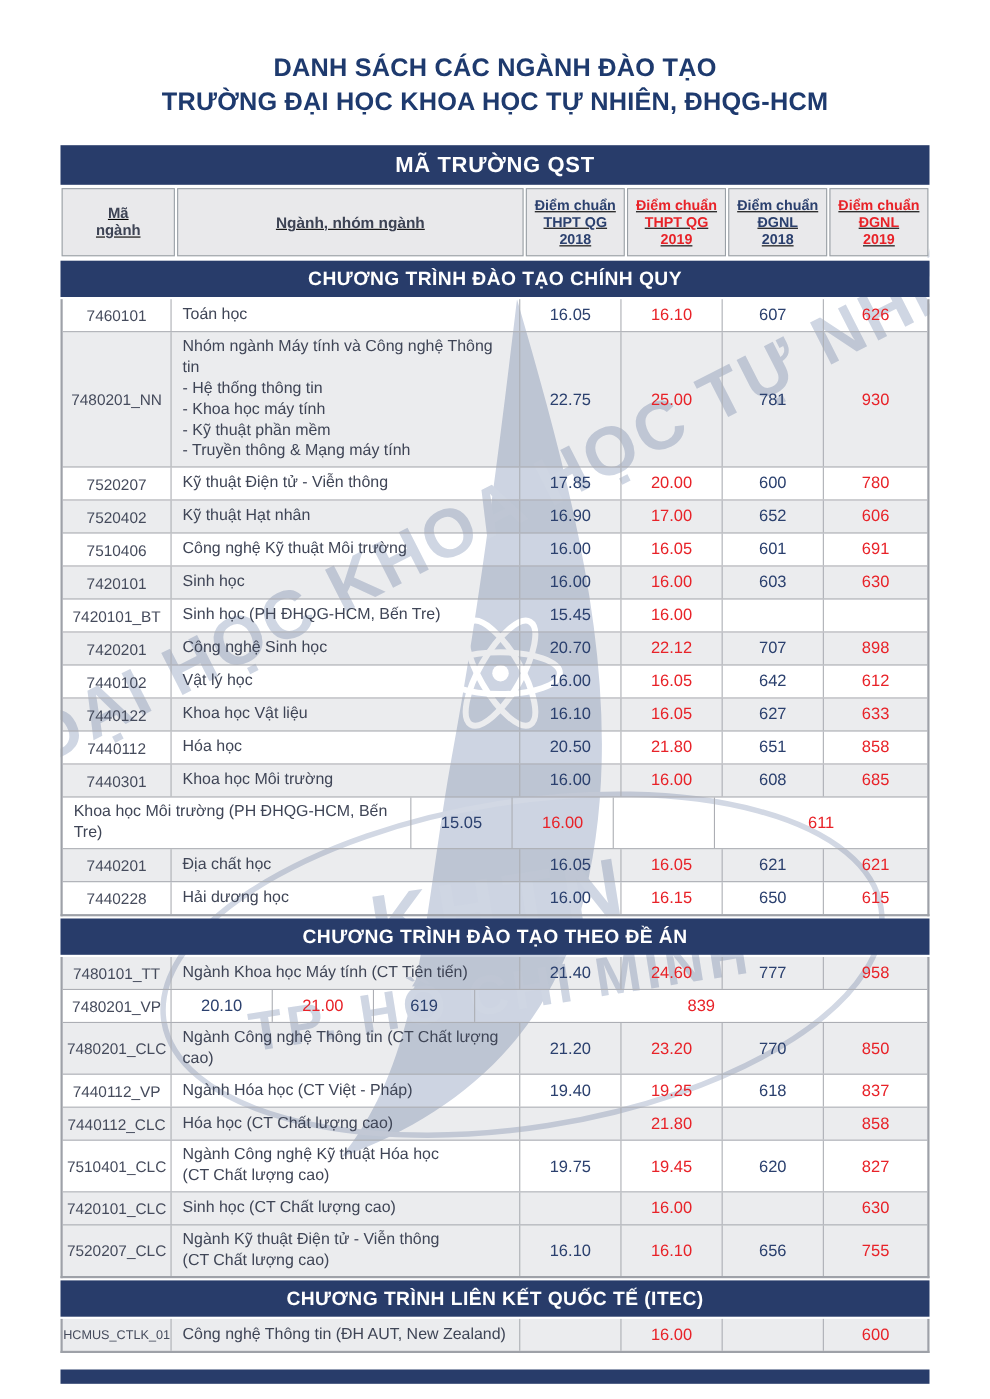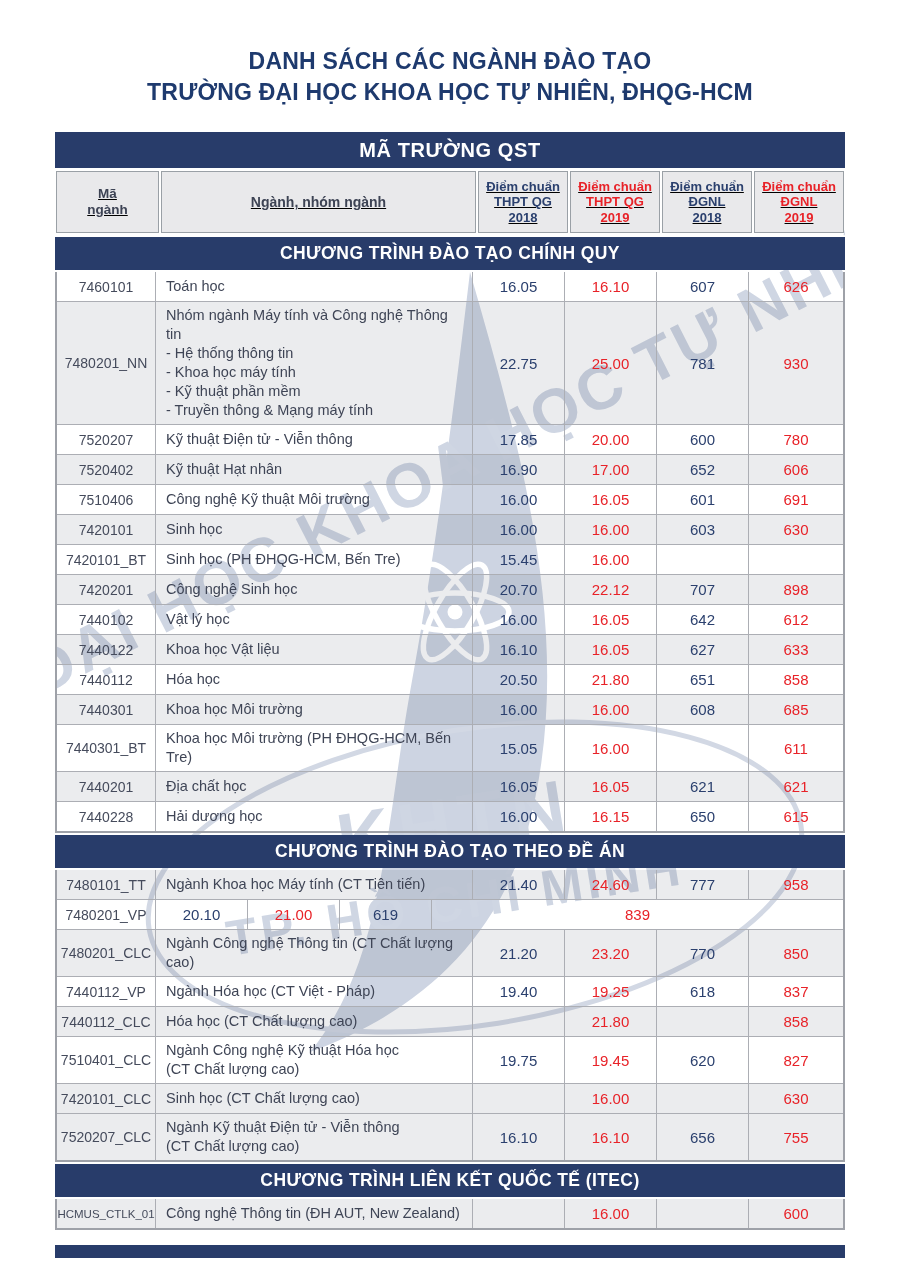--- a/index.html
+++ b/index.html
@@ -271,21 +271,20 @@
     <div class="cell name">
             <div>Khoa học Môi trường</div>
           </div>
     <div class="cell score s0">16.00</div>
     <div class="cell score s1">16.00</div>
     <div class="cell score s2">608</div>
     <div class="cell score s3">685</div>
   </div>
 
   <div class="row">
-    <div class="cell code">7440301_BT</div>
     <div class="cell name">
             <div>Khoa học Môi trường (PH ĐHQG-HCM, Bến Tre)</div>
           </div>
     <div class="cell score s0">15.05</div>
     <div class="cell score s1">16.00</div>
     <div class="cell score s2"></div>
     <div class="cell score s3">611</div>
   </div>
 
   <div class="row shaded">

